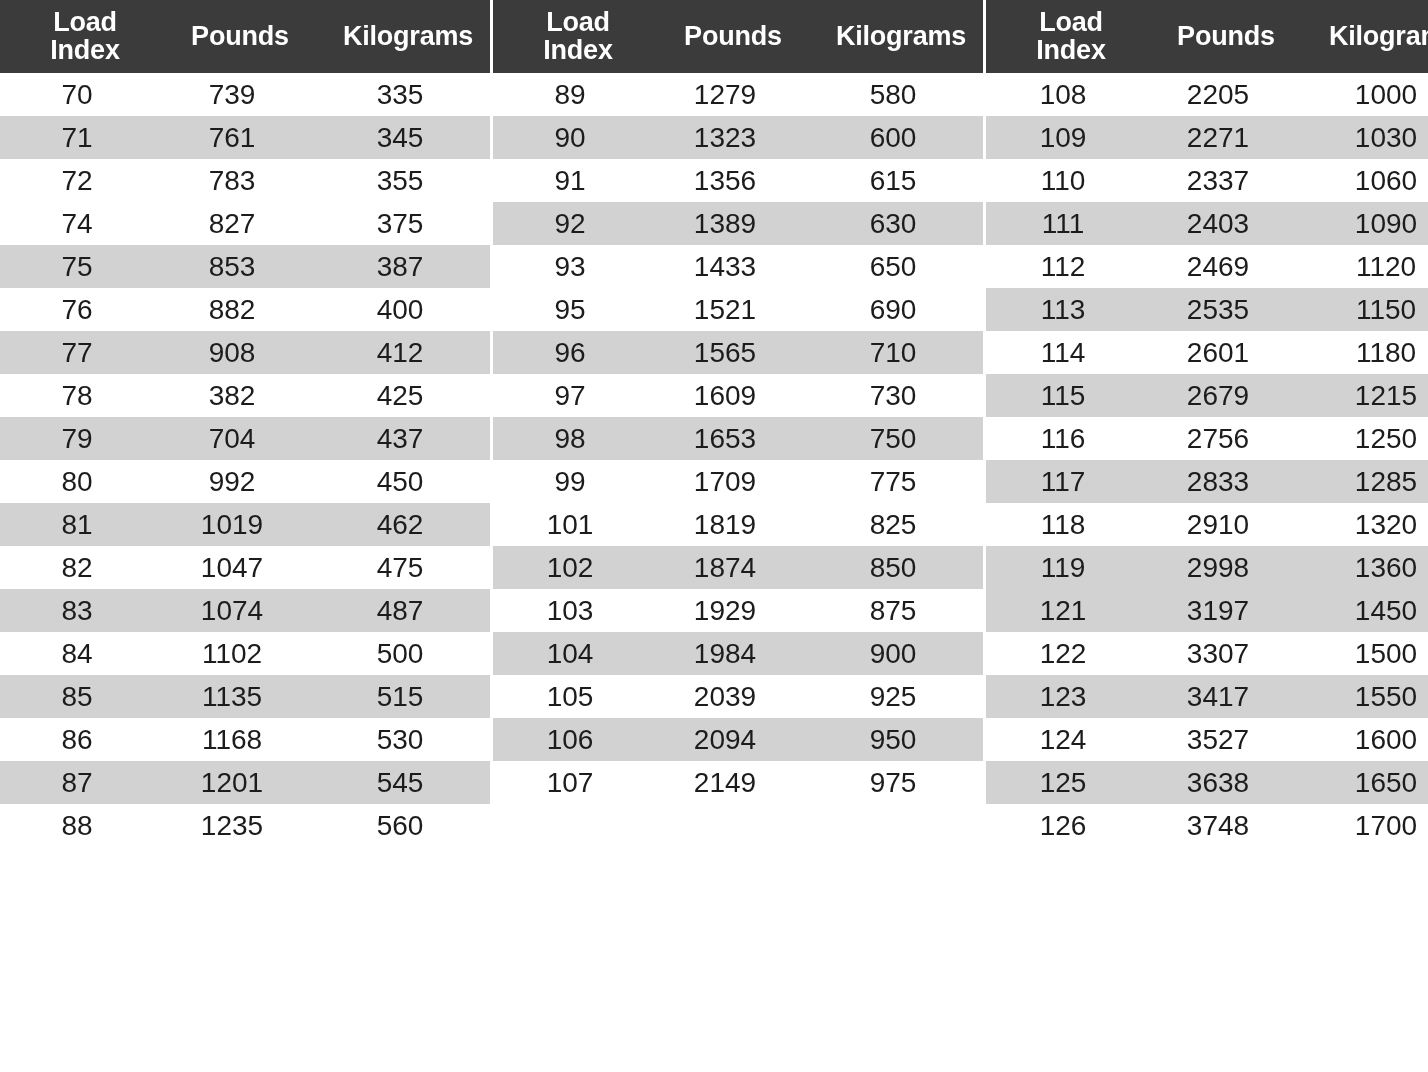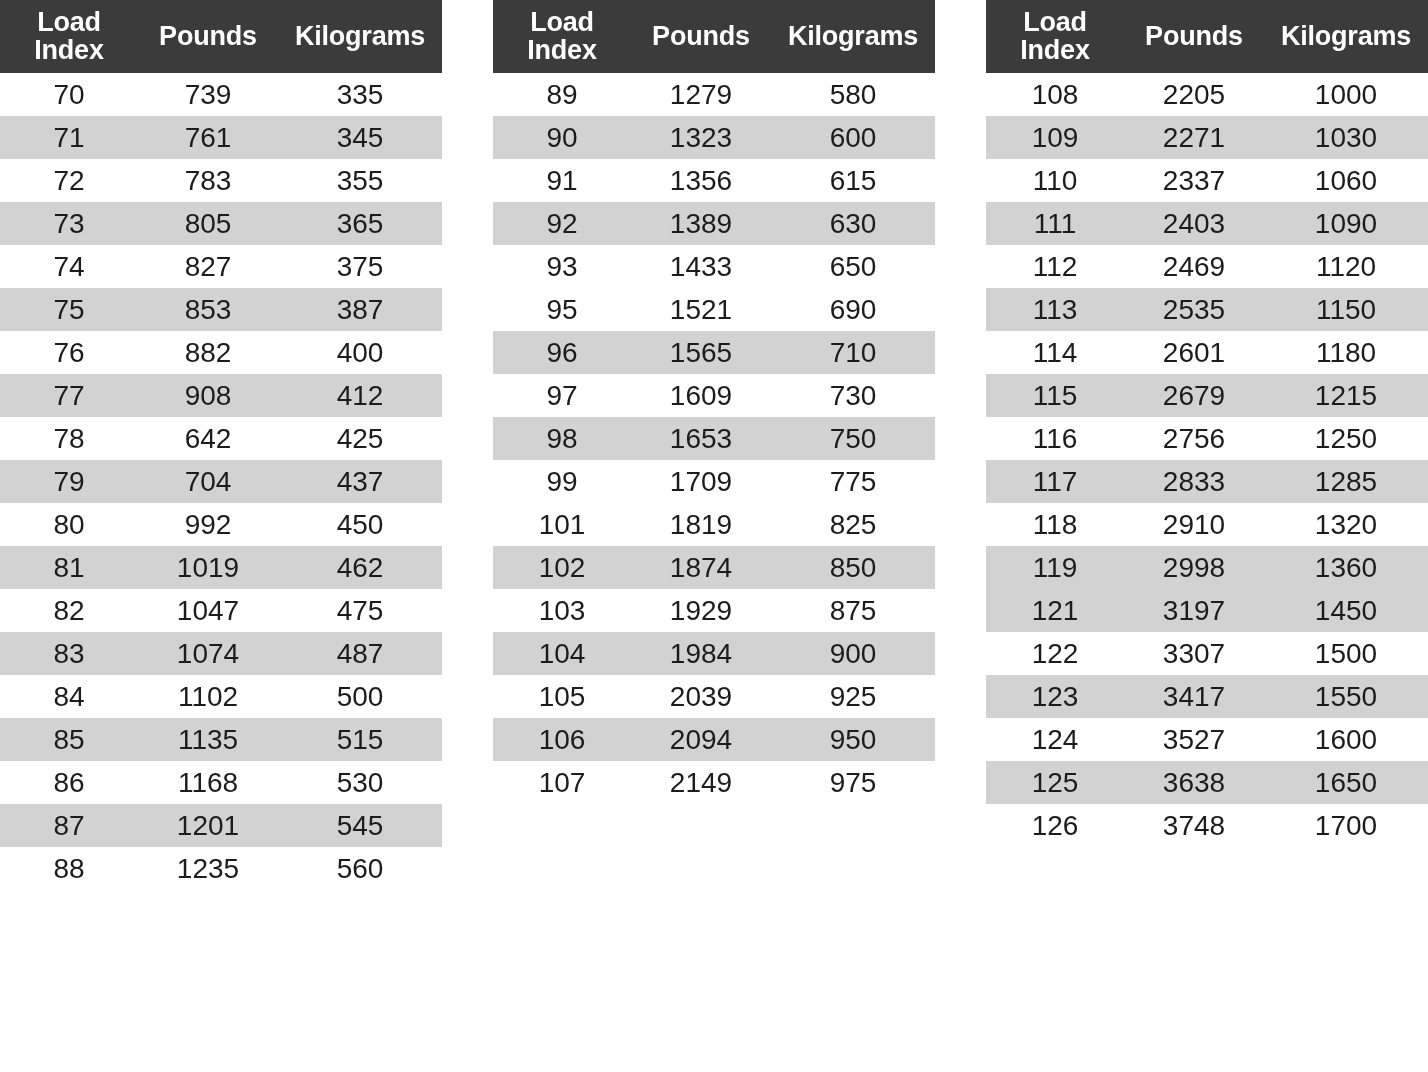--- a/index.html
+++ b/index.html
@@ -27,21 +27,21 @@
     border-collapse: collapse;
     width: 442px;
     table-layout: fixed;
   }
   thead th {
     background: #3b3b3b;
     color: #ffffff;
     font-size: 27px;
     font-weight: bold;
     text-align: center;
-    padding: 8px 0 9px 0;
+    padding: 8px 0 9px 16px;
     line-height: 1.04;
     letter-spacing: -0.2px;
   }
   thead th.col-index {
     width: 138px;
   }
   thead th.col-pounds {
     width: 140px;
   }
   thead th.col-kg {
@@ -91,25 +91,20 @@
           <tr class="alt">
             <td>71</td>
             <td>761</td>
             <td>345</td>
           </tr>
           <tr class="plain">
             <td>72</td>
             <td>783</td>
             <td>355</td>
           </tr>
-          <tr class="alt">
-            <td>73</td>
-            <td>805</td>
-            <td>365</td>
-          </tr>
           <tr class="plain">
             <td>74</td>
             <td>827</td>
             <td>375</td>
           </tr>
           <tr class="alt">
             <td>75</td>
             <td>853</td>
             <td>387</td>
           </tr>
@@ -118,21 +113,21 @@
             <td>882</td>
             <td>400</td>
           </tr>
           <tr class="alt">
             <td>77</td>
             <td>908</td>
             <td>412</td>
           </tr>
           <tr class="plain">
             <td>78</td>
-            <td>642</td>
+            <td>382</td>
             <td>425</td>
           </tr>
           <tr class="alt">
             <td>79</td>
             <td>704</td>
             <td>437</td>
           </tr>
           <tr class="plain">
             <td>80</td>
             <td>992</td>

